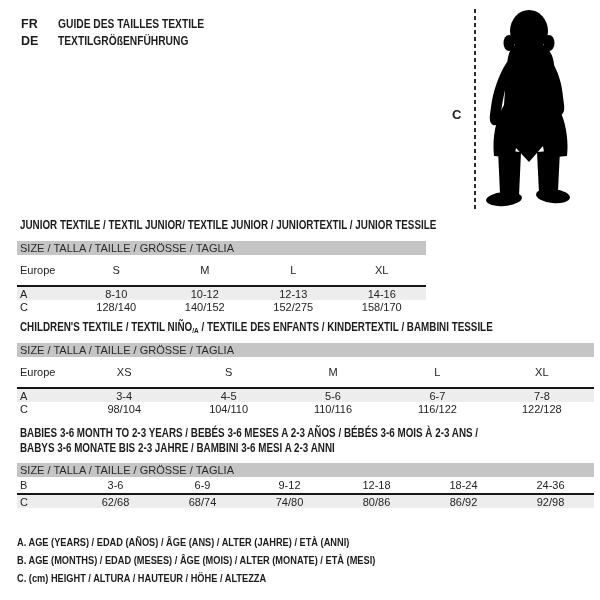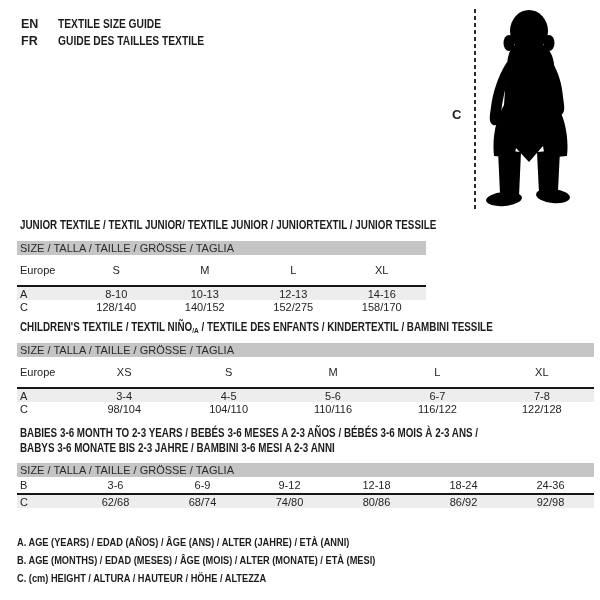--- a/index.html
+++ b/index.html
@@ -50,26 +50,26 @@
   .fn-b { top:554px; }
   .fn-c { top:572px; }
 </style>
 </head>
 <body>
 
 <div class="canvas">
 
   <div class="lang-block">
     <div class="lang-row">
-      <span class="lang-code">EN</span>
-      <span class="lang-text">TEXTILE SIZE GUIDE</span>
+      <span class="lang-code">FR</span>
+      <span class="lang-text">GUIDE DES TAILLES TEXTILE</span>
     </div>
     <div class="lang-row">
-      <span class="lang-code">FR</span>
-      <span class="lang-text">GUIDE DES TAILLES TEXTILE</span>
+      <span class="lang-code">DE</span>
+      <span class="lang-text">TEXTILGRÖßENFÜHRUNG</span>
     </div>
   </div>
 
   <div class="dashline"></div>
   <div class="c-label">C</div>
   <svg class="baby" width="95" height="200" viewBox="0 0 95 200" aria-hidden="true">
     <g fill="#000000">
       <ellipse cx="46" cy="21" rx="19" ry="21"></ellipse>
       <ellipse cx="26" cy="33" rx="5.5" ry="8"></ellipse>
       <ellipse cx="66" cy="33" rx="5.5" ry="8"></ellipse>
@@ -90,21 +90,21 @@
       <span class="lblcol">Europe</span>
       <span class="cell">S</span>
       <span class="cell">M</span>
       <span class="cell">L</span>
       <span class="cell">XL</span>
     </div>
     <div class="divider"></div>
     <div class="drow shaded">
       <span class="lblcol">A</span>
       <span class="cell">8-10</span>
-      <span class="cell">10-13</span>
+      <span class="cell">10-12</span>
       <span class="cell">12-13</span>
       <span class="cell">14-16</span>
     </div>
     <div class="drow">
       <span class="lblcol">C</span>
       <span class="cell">128/140</span>
       <span class="cell">140/152</span>
       <span class="cell">152/275</span>
       <span class="cell">158/170</span>
     </div>

